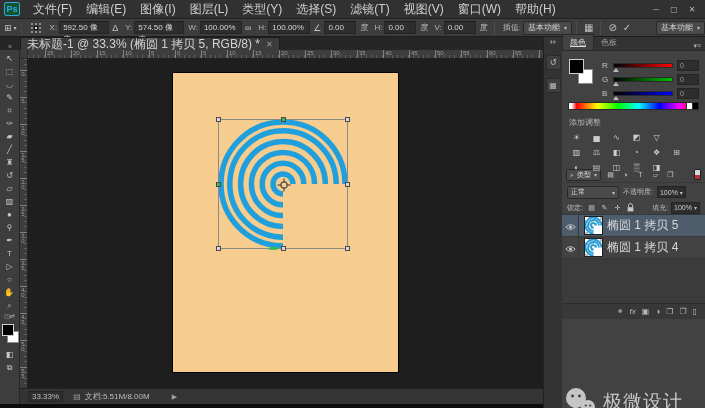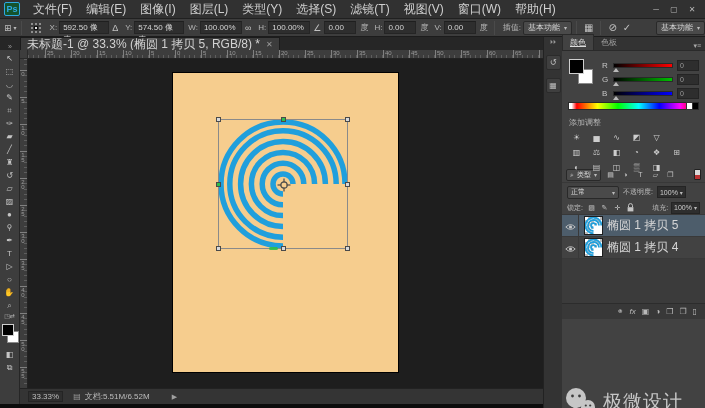--- a/index.html
+++ b/index.html
@@ -360,21 +360,21 @@
         <line x1="7" y1="9.5" x2="7" y2="13.5" stroke="#4a4a4a" stroke-width="1.2"></line>
         <line x1="0.5" y1="7" x2="4.5" y2="7" stroke="#4a4a4a" stroke-width="1.2"></line>
         <line x1="9.5" y1="7" x2="13.5" y2="7" stroke="#4a4a4a" stroke-width="1.2"></line>
       </svg>
     </div>
   </div>
 
   <div class="statusbar">
     <span class="status-zoom">33.33%</span>
     <span class="status-icon">▤</span>
-    <span>文档:5.51M/6.52M</span>
+    <span>文档:5.51M/8.00M</span>
     <span class="status-arrow">▶</span>
   </div>
   <div class="bottom-strip"></div>
 
   <div class="dock-strip">
     <span class="strip-collapse">⏵⏵</span>
     <div class="strip-btn">↺</div>
     <div class="strip-btn">▦</div>
   </div>
 

